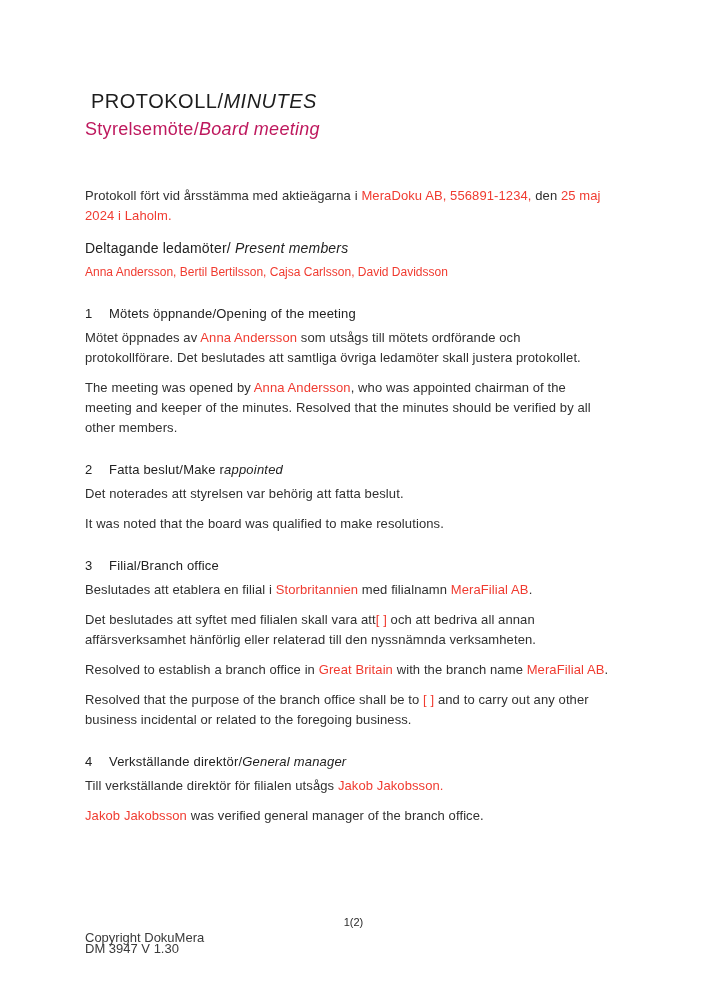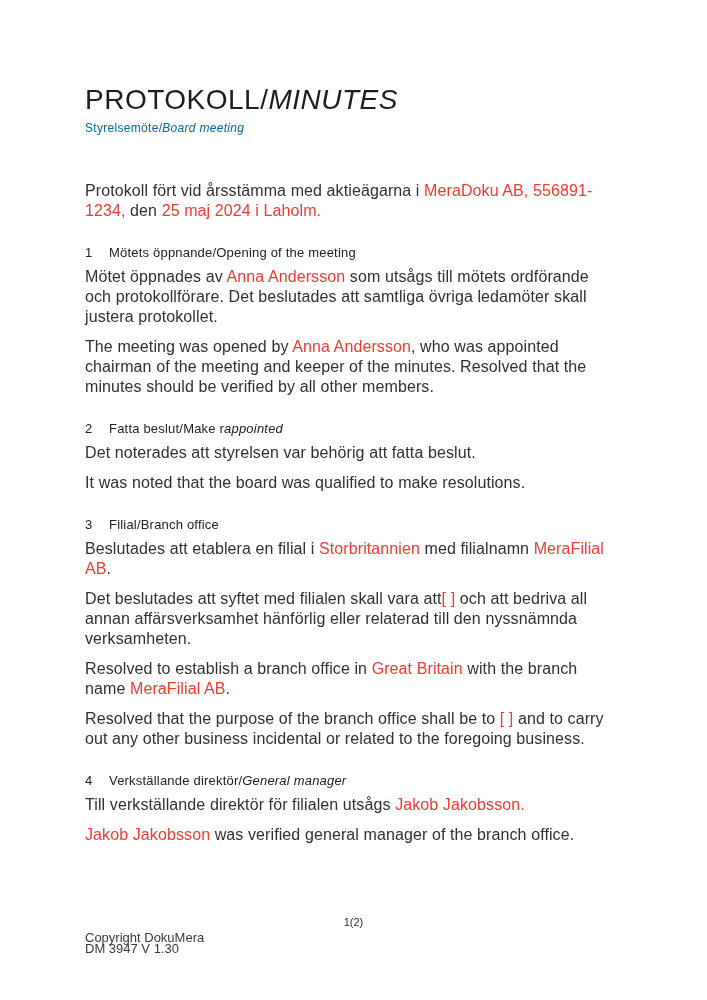--- a/index.html
+++ b/index.html
@@ -9,37 +9,37 @@
     background:#ffffff;
     font-family:"Liberation Sans","DejaVu Sans",sans-serif;
     color:#303030;
     box-sizing:border-box;
     padding:84px 85px 0 85px;
     overflow:hidden;
   }
   .i{font-style:italic;}
   .red{color:var(--red,#f03b30);}
   h1{
-    margin:0;
-    font-size:28px;
+    margin:6px;
+    font-size:20px;
     font-weight:400;
     color:#1d1d1d;
     letter-spacing:0.5px;
     line-height:1.15;
   }
   .subtitle{
     margin-top:5px;
-    font-size:12px;
-    color:#0369a1;
+    font-size:18px;
+    color:#be185d;
     letter-spacing:0.3px;
   }
   .intro{margin-top:46px;}
   p.doc-par{
     margin:0 12px 10px 0;
-    font-size:16px;
+    font-size:13px;
     line-height:20px;
     max-width:540px;
     letter-spacing:0.1px;
   }
   .present{margin-top:14px;}
   .present-heading{
     font-size:14px;
     color:#222222;
     margin-bottom:6px;
     letter-spacing:0.2px;
@@ -84,20 +84,24 @@
 
   <header>
     <h1><span>PROTOKOLL/</span><span class="i">MINUTES</span></h1>
     <div class="subtitle"><span>Styrelsemöte/</span><span class="i">Board meeting</span></div>
   </header>
 
   <div class="intro">
     <p class="doc-par"><span>Protokoll fört vid årsstämma med aktieägarna i </span><span class="red">MeraDoku AB, 556891-1234,</span><span> den </span><span class="red">25 maj 2024 i Laholm.</span></p>
   </div>
 
+  <div class="present">
+    <div class="present-heading"><span>Deltagande ledamöter/ </span><span class="i">Present members</span></div>
+    <div class="present-names red">Anna Andersson, Bertil Bertilsson, Cajsa Carlsson, David Davidsson</div>
+  </div>
 
   <section class="section">
     <h2><span class="num">1</span><span>Mötets öppnande/Opening of the meeting</span><span class="i"></span></h2>
     <p class="doc-par"><span>Mötet öppnades av </span><span class="red">Anna Andersson</span><span> som utsågs till mötets ordförande och protokollförare. Det beslutades att samtliga övriga ledamöter skall justera protokollet.</span></p>
     <p class="doc-par"><span>The meeting was opened by </span><span class="red">Anna Andersson</span><span>, who was appointed chairman of the meeting and keeper of the minutes. Resolved that the minutes should be verified by all other members.</span></p>
   </section>
 
   <section class="section">
     <h2><span class="num">2</span><span>Fatta beslut/Make r</span><span class="i">appointed</span></h2>
     <p class="doc-par"><span>Det noterades att styrelsen var behörig att fatta beslut.</span></p>

